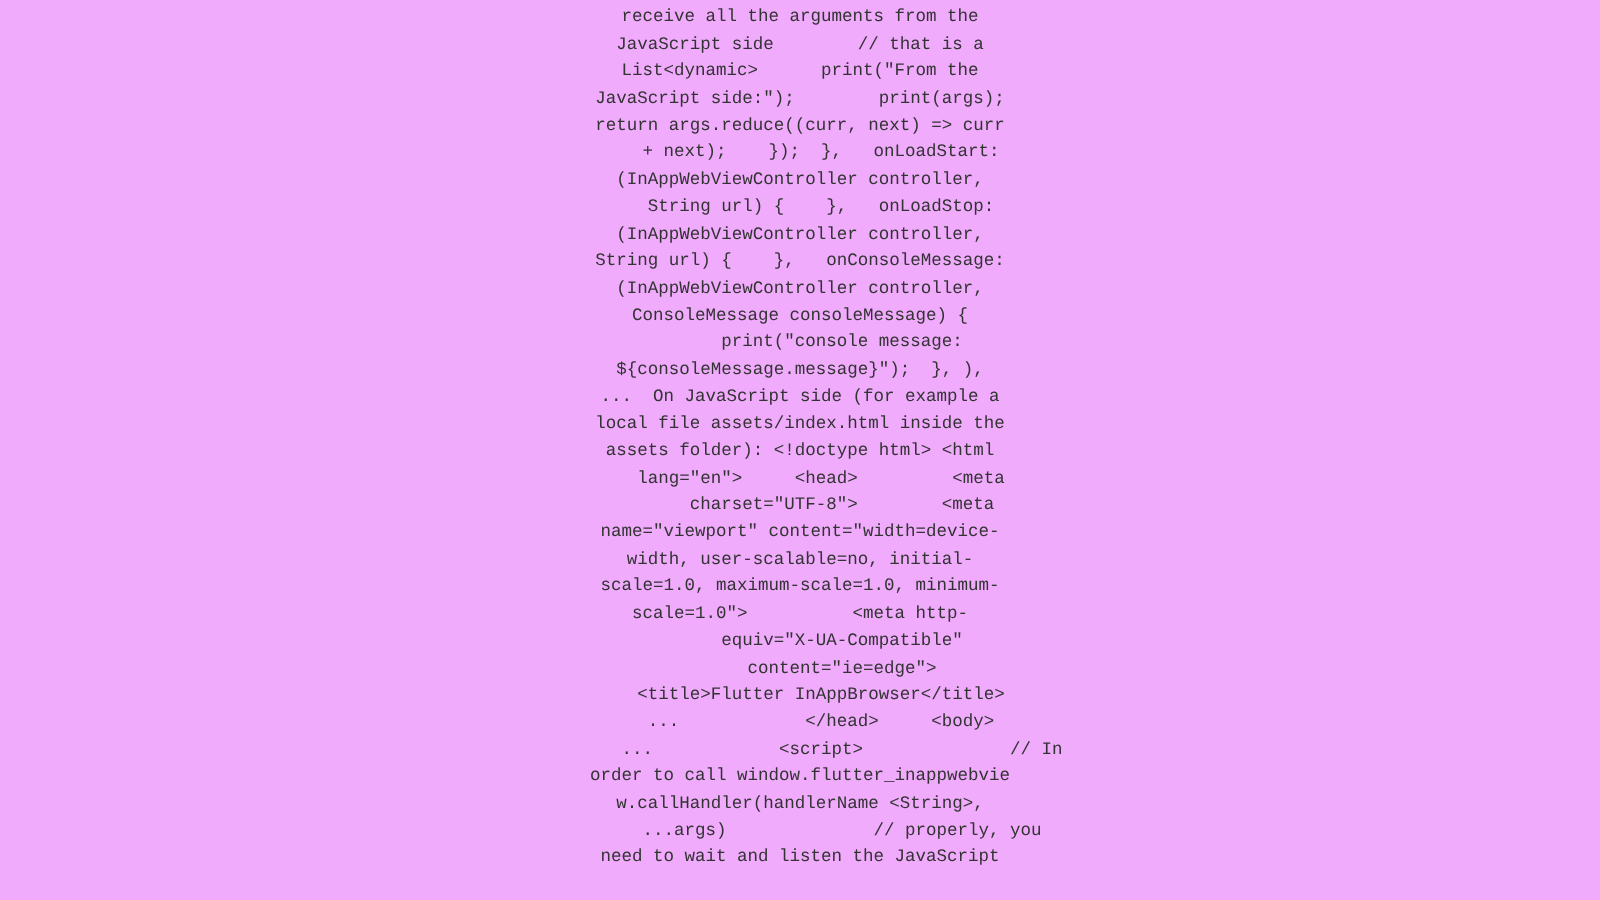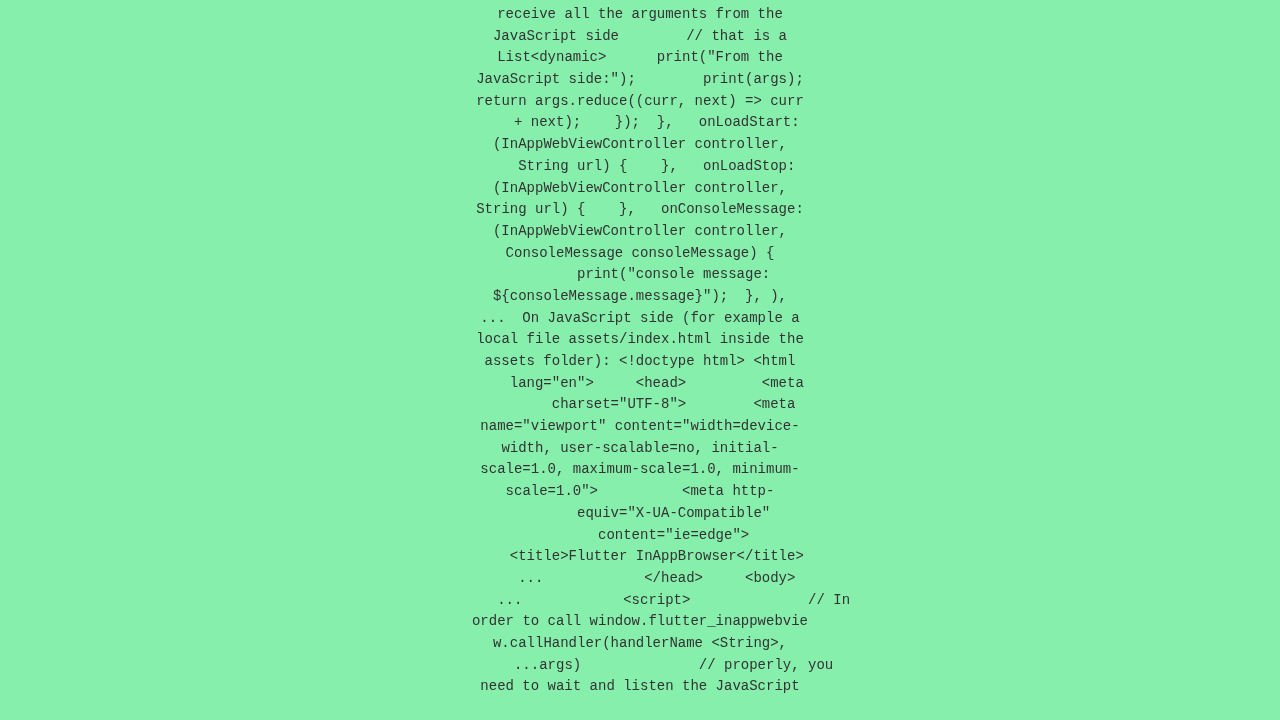--- a/index.html
+++ b/index.html
@@ -13,21 +13,21 @@
       font-size: 14px;
       color: #333333;
       width: 1280px;
       height: 720px;
       overflow: hidden;
     }
     .code-container {
       width: 100%;
       height: 100%;
       padding: 0;
-      background: #86efac;
+      background: #f0abfc;
       overflow: hidden;
       display: flex;
       flex-direction: column;
       align-items: center;
     }
     .code-content {
       width: 640px;
       margin: 0 auto;
       padding: 4px 0;
       text-align: center;

